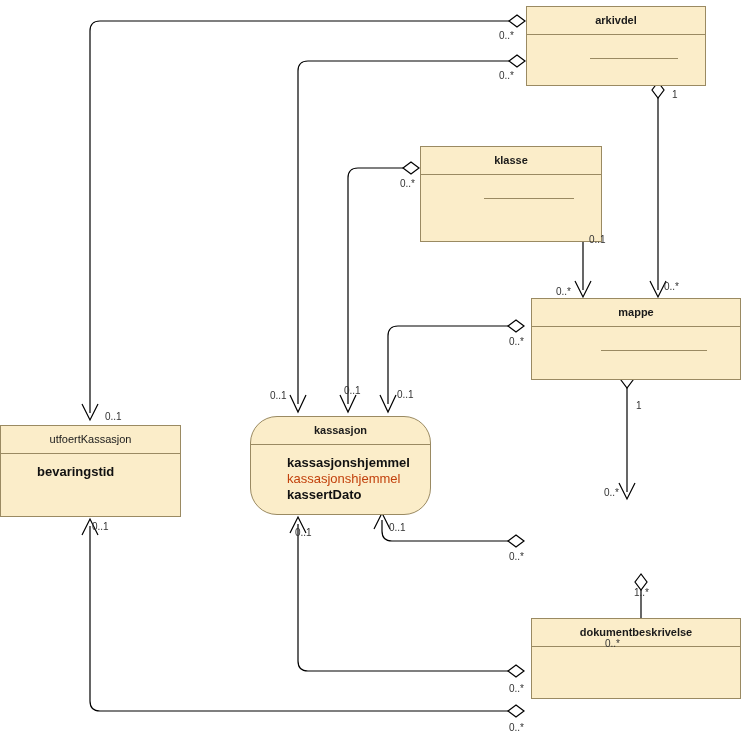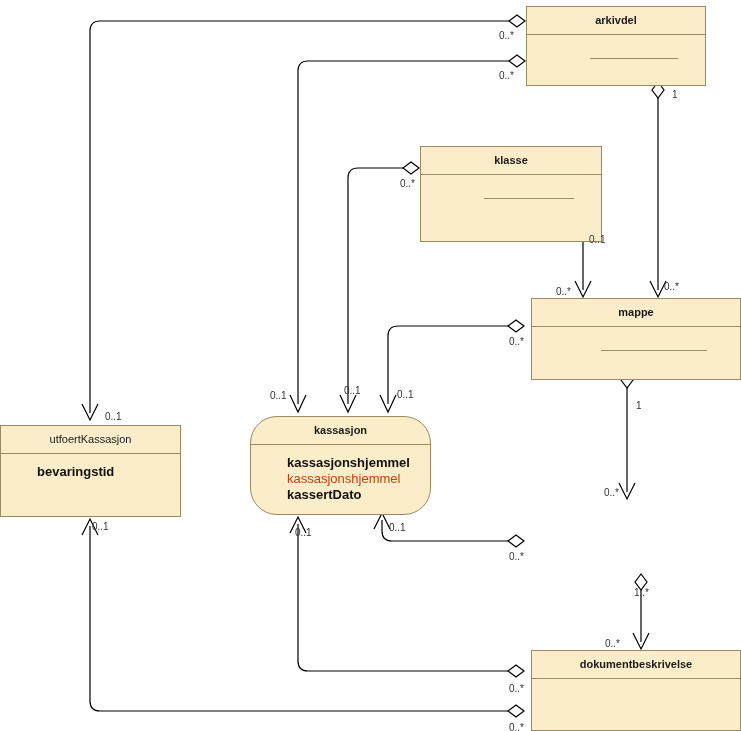--- a/index.html
+++ b/index.html
@@ -207,21 +207,21 @@
     <div class="uml-header">kassasjon</div>
     <div class="uml-sep"></div>
     <div class="uml-body">
       <div class="uml-attr">kassasjonshjemmel</div>
       <div class="uml-attr muted">kassasjonshjemmel</div>
       <div class="uml-attr">kassertDato</div>
     </div>
   </div>
 
 
-  <div class="uml-class" style="left:531px; top:650px; width:210px; height:81px;">
+  <div class="uml-class" style="left:531px; top:618px; width:210px; height:81px;">
     <div class="uml-header">dokumentbeskrivelse</div>
     <div class="uml-sep"></div>
     <div class="uml-body"></div>
   </div>
 
   <span class="edge-label" style="left:499px; top:30px;">0..*</span>
   <span class="edge-label" style="left:499px; top:70px;">0..*</span>
   <span class="edge-label" style="left:672px; top:89px;">1</span>
   <span class="edge-label" style="left:400px; top:178px;">0..*</span>
   <span class="edge-label" style="left:589px; top:234px;">0..1</span>

